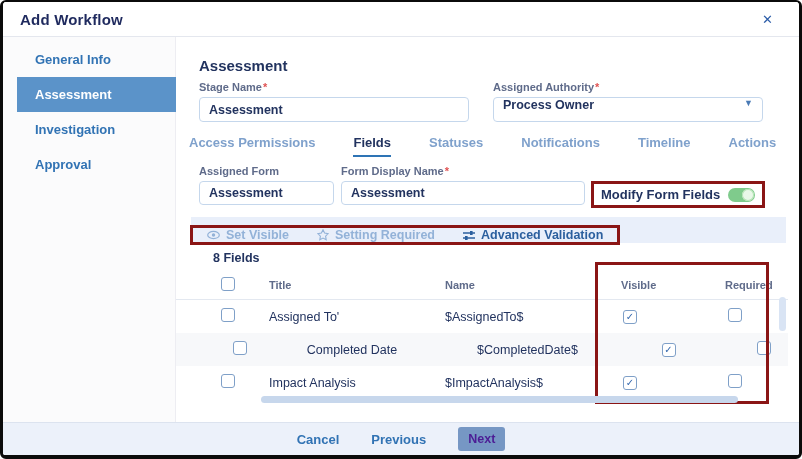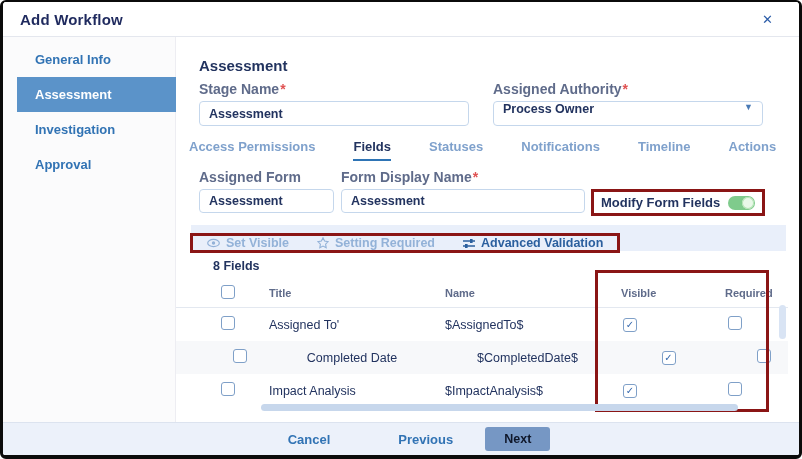--- a/index.html
+++ b/index.html
@@ -44,21 +44,21 @@
   .side-item{
     padding:10px 18px; font-size:13px; font-weight:bold; color:var(--link); cursor:pointer;
   }
   .side-item.selected{ background:var(--sel-bg); color:#fff; margin-right:-1px; }
   .main{ flex:1; position:relative; padding:0; overflow:hidden; }
   .heading{ margin:20px 0 0 23px; font-size:15px; font-weight:bold; color:var(--navy); }
   
   .frow{ display:flex; align-items:flex-end; margin-left:23px; }
   .frow1{ margin-top:7px; }
   .fcol{ display:flex; flex-direction:column; }
-  .flabel{ font-size:14px; color:var(--label); font-weight:bold; margin-bottom:4px; }
+  .flabel{ font-size:11px; color:var(--label); font-weight:bold; margin-bottom:4px; }
   .req{ color:#e05252; margin-left:1px; }
   .tinput{
     height:25px; border:1px solid var(--input-border); border-radius:4px; background:#fff;
     font-family:"Liberation Sans",sans-serif; font-size:12.5px; font-weight:bold; color:var(--navy);
     padding:0 9px; outline:none;
   }
   .selectbox{
     height:25px; border:1px solid var(--input-border); border-radius:4px; background:#fff;
     display:flex; align-items:flex-start; justify-content:space-between; padding:0 9px;
     font-size:12.5px; font-weight:bold; color:var(--navy); cursor:pointer;
@@ -112,24 +112,24 @@
     position:absolute; left:419px; top:-8px; width:174px; height:142px;
     border:3px solid var(--maroon); pointer-events:none;
   }
   .hscroll{ position:absolute; left:85px; top:126px; width:477px; height:7px; background:#c7d7ec; border-radius:4px; cursor:pointer;}
   .vscroll{ position:absolute; left:603px; top:27px; width:7px; height:34px; background:#d9e4f4; border-radius:4px; cursor:pointer;}
   
   .footer{
     height:33px; flex:0 0 33px; background:var(--footer-bg); border-top:1px solid #dce3ef;
     display:flex; align-items:center; justify-content:center; gap:32px;
   }
-  .flink{ font-size:13px; font-weight:bold; color:var(--link); cursor:pointer;margin-left:36px; }
+  .flink{ font-size:13px; font-weight:bold; color:var(--link); cursor:pointer; }
   .next-btn{
-    background:#7697c4; color:#0f172a; font-size:12.5px; font-weight:bold;
-    border:none; border-radius:3px; padding:5px 19px; cursor:pointer;
+    background:#7697c4; color:#4c1d95; font-size:12.5px; font-weight:bold;
+    border:none; border-radius:3px; padding:5px 10px; cursor:pointer;
     font-family:"Liberation Sans",sans-serif;
   }
 </style>
 </head>
 <body>
 
 <div class="screen">
 
   <div class="titlebar">
     <span class="title">Add Workflow</span>

